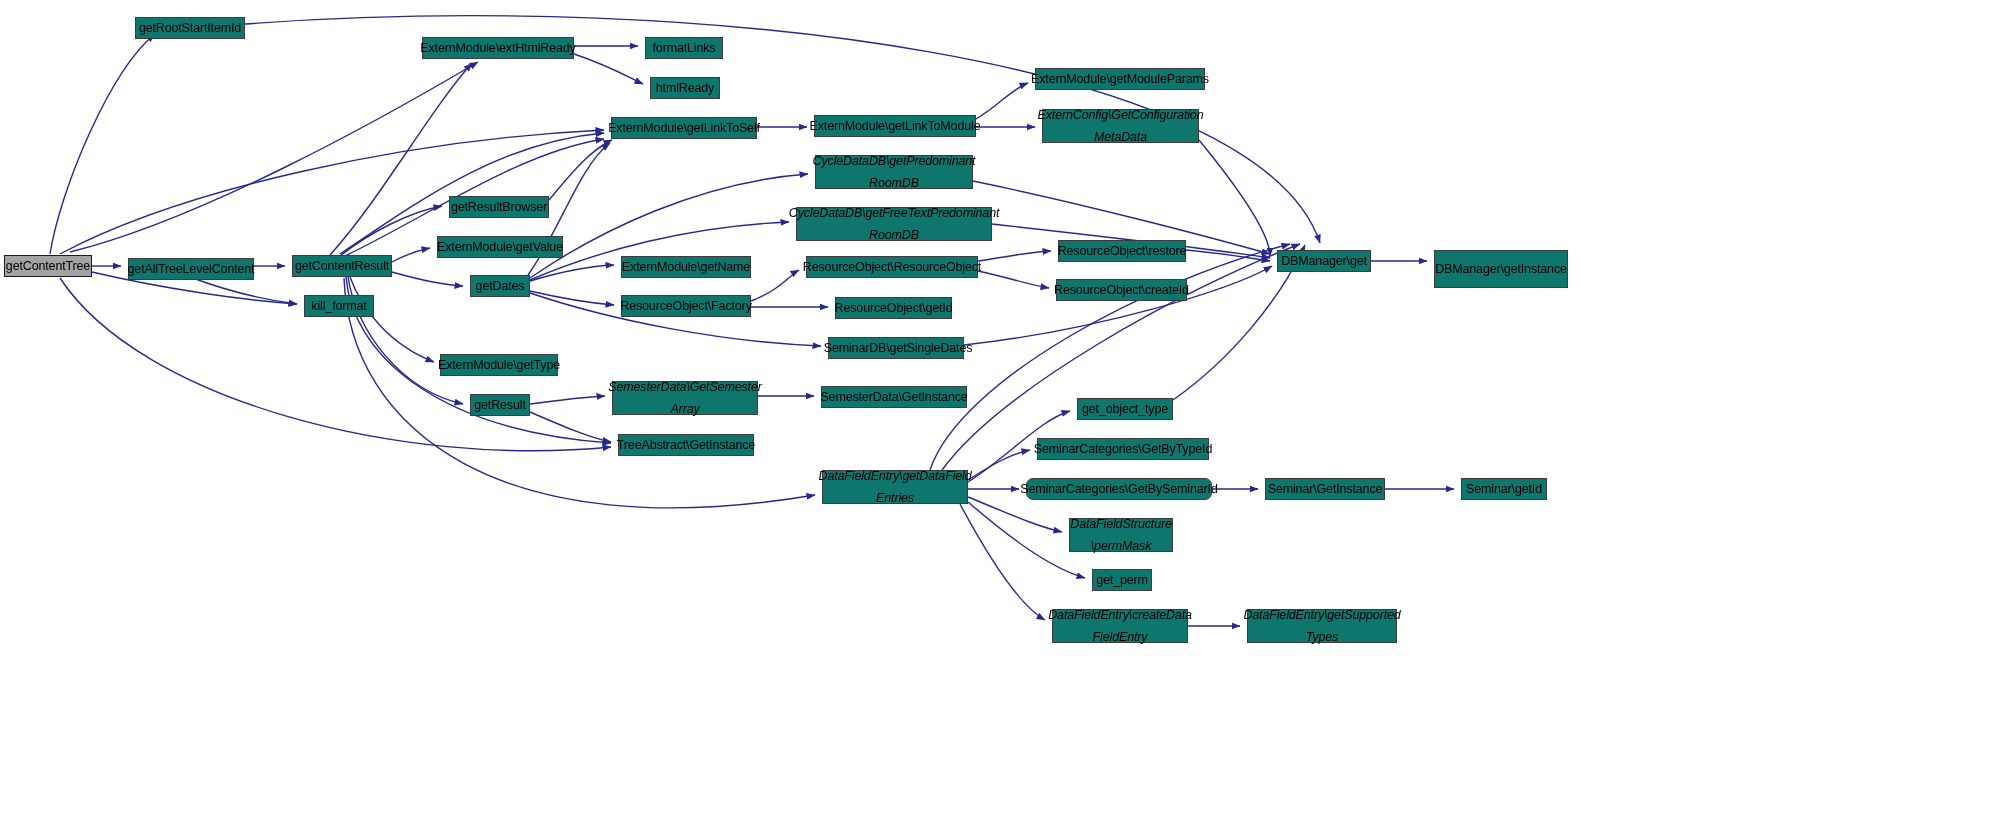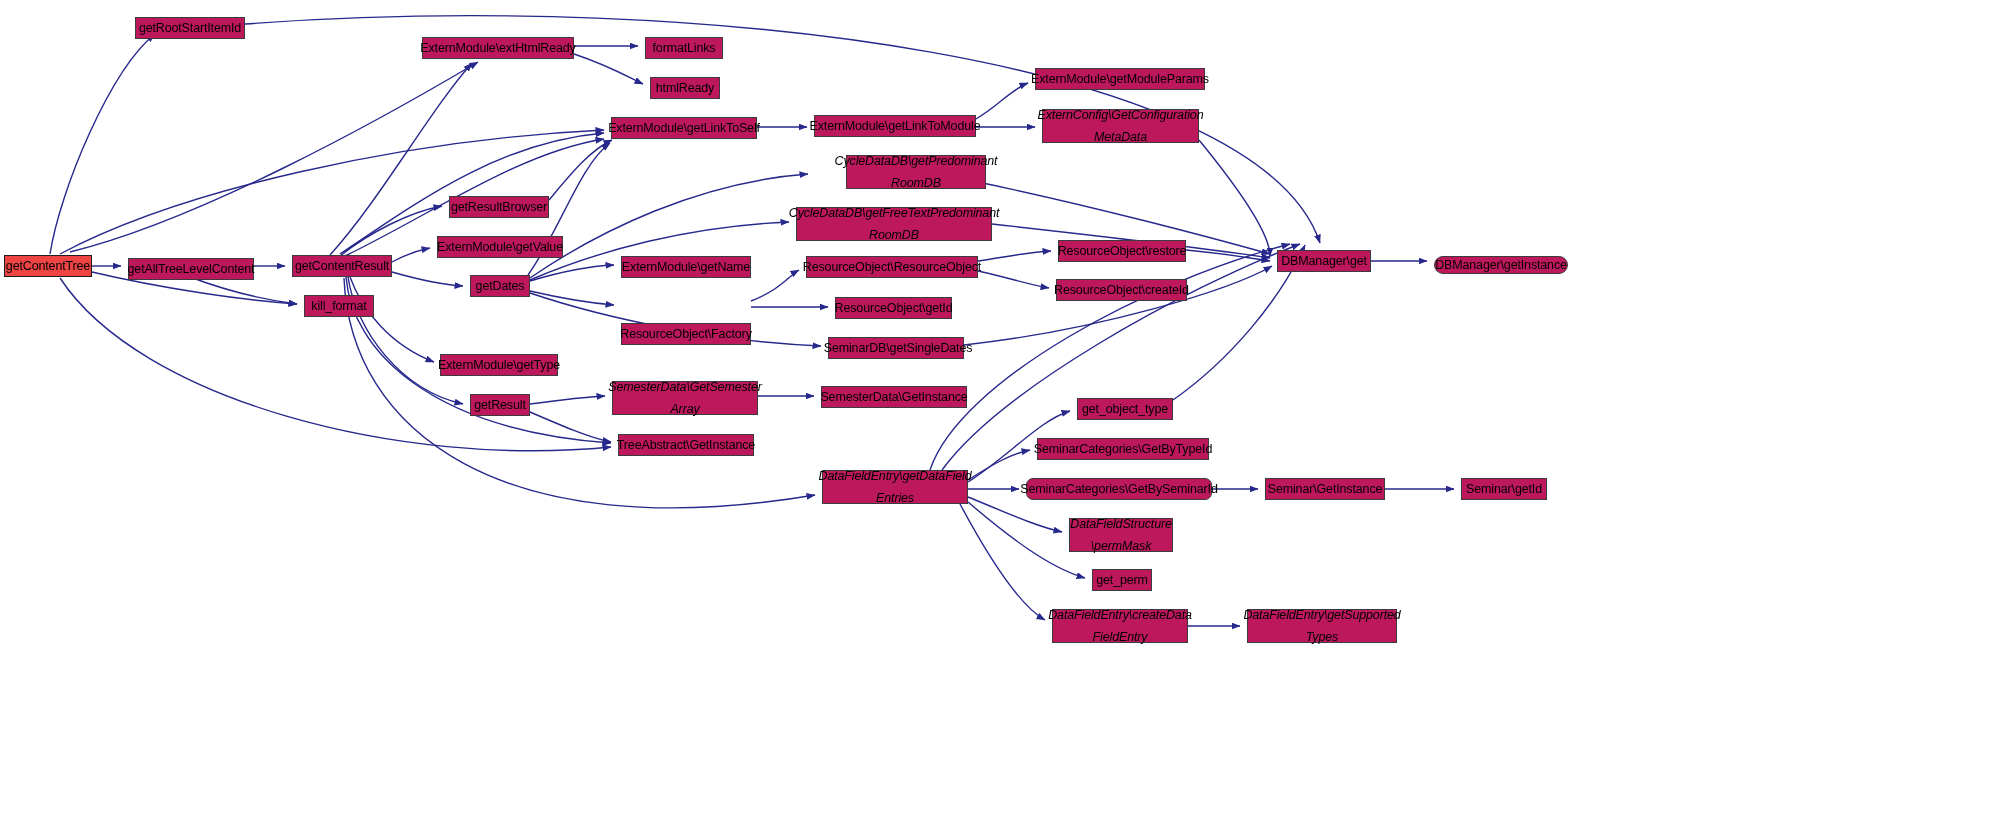--- a/index.html
+++ b/index.html
@@ -20,34 +20,34 @@
     left: 0;
     top: 0;
     width: 2004px;
     height: 827px;
     pointer-events: none;
   }
   .node {
     position: absolute;
     box-sizing: border-box;
     border: 1px solid #3c3c3c;
-    background: #be185d;
+    background: #0f766e;
     color: #000000;
     font-size: 12.5px;
     line-height: 14px;
     display: flex;
     align-items: center;
     justify-content: center;
     text-align: center;
     white-space: pre-line;
     padding: 1px 4px;
     letter-spacing: -0.15px;
   }
   .node.root {
-    background: #ef4444;
+    background: #a3a3a3;
     border-color: #1d1d1d;
   }
   .node.two-line {
     line-height: 22px;
     font-style: italic;
   }
 </style>
 </head>
 <body>
 
@@ -185,37 +185,37 @@
       <div class="node" style="left: 611px; top: 117px; width: 146px; height: 22px;">ExternModule\getLinkToSelf</div>
       <div class="node" style="left: 814px; top: 115px; width: 162px; height: 22px;">ExternModule\getLinkToModule</div>
       <div class="node" style="left: 1035px; top: 68px; width: 170px; height: 22px;">ExternModule\getModuleParams</div>
       <div class="node two-line" style="left: 1042px; top: 109px; width: 157px; height: 34px;">ExternConfig\GetConfiguration
 MetaData</div>
       <div class="node" style="left: 449px; top: 196px; width: 100px; height: 22px;">getResultBrowser</div>
       <div class="node" style="left: 437px; top: 236px; width: 126px; height: 22px;">ExternModule\getValue</div>
       <div class="node" style="left: 470px; top: 275px; width: 60px; height: 22px;">getDates</div>
       <div class="node" style="left: 440px; top: 354px; width: 118px; height: 22px;">ExternModule\getType</div>
       <div class="node" style="left: 470px; top: 394px; width: 60px; height: 22px;">getResult</div>
-      <div class="node two-line" style="left: 815px; top: 155px; width: 140px; height: 34px; margin-left: 31px;">CycleDataDB\getPredominant
+      <div class="node two-line" style="left: 815px; top: 155px; width: 158px; height: 34px;">CycleDataDB\getPredominant
 RoomDB</div>
       <div class="node two-line" style="left: 796px; top: 207px; width: 196px; height: 34px;">CycleDataDB\getFreeTextPredominant
 RoomDB</div>
       <div class="node" style="left: 621px; top: 256px; width: 130px; height: 22px;">ExternModule\getName</div>
       <div class="node" style="left: 806px; top: 256px; width: 172px; height: 22px;">ResourceObject\ResourceObject</div>
       <div class="node" style="left: 1058px; top: 240px; width: 128px; height: 22px;">ResourceObject\restore</div>
       <div class="node" style="left: 1056px; top: 279px; width: 131px; height: 22px;">ResourceObject\createId</div>
-      <div class="node" style="left: 621px; top: 295px; width: 130px; height: 22px; margin-top: 28px;">ResourceObject\Factory</div>
+      <div class="node" style="left: 621px; top: 295px; width: 130px; height: 22px;">ResourceObject\Factory</div>
       <div class="node" style="left: 835px; top: 297px; width: 117px; height: 22px;">ResourceObject\getId</div>
       <div class="node" style="left: 828px; top: 337px; width: 136px; height: 22px; padding-left: 8px;">SeminarDB\getSingleDates</div>
       <div class="node two-line" style="left: 612px; top: 381px; width: 146px; height: 34px;">SemesterData\GetSemester
 Array</div>
       <div class="node" style="left: 821px; top: 386px; width: 146px; height: 22px;">SemesterData\GetInstance</div>
       <div class="node" style="left: 618px; top: 434px; width: 136px; height: 22px;">TreeAbstract\GetInstance</div>
       <div class="node" style="left: 1277px; top: 250px; width: 94px; height: 22px;">DBManager\get</div>
-      <div class="node" style="left: 1434px; top: 256px; width: 134px; height: 18px; border-radius: 11px;">DBManager\getInstance</div>
+      <div class="node" style="left: 1434px; top: 250px; width: 134px; height: 38px;">DBManager\getInstance</div>
       <div class="node two-line" style="left: 822px; top: 470px; width: 146px; height: 34px;">DataFieldEntry\getDataField
 Entries</div>
       <div class="node" style="left: 1077px; top: 398px; width: 96px; height: 22px;">get_object_type</div>
       <div class="node" style="left: 1037px; top: 438px; width: 172px; height: 22px;">SeminarCategories\GetByTypeId</div>
       <div class="node" style="left: 1026px; top: 478px; width: 186px; height: 22px; border-radius: 7px;">SeminarCategories\GetBySeminarId</div>
       <div class="node" style="left: 1265px; top: 478px; width: 120px; height: 22px;">Seminar\GetInstance</div>
       <div class="node" style="left: 1461px; top: 478px; width: 86px; height: 22px;">Seminar\getId</div>
       <div class="node two-line" style="left: 1069px; top: 518px; width: 104px; height: 34px;">DataFieldStructure
 \permMask</div>
       <div class="node" style="left: 1092px; top: 569px; width: 60px; height: 22px;">get_perm</div>

